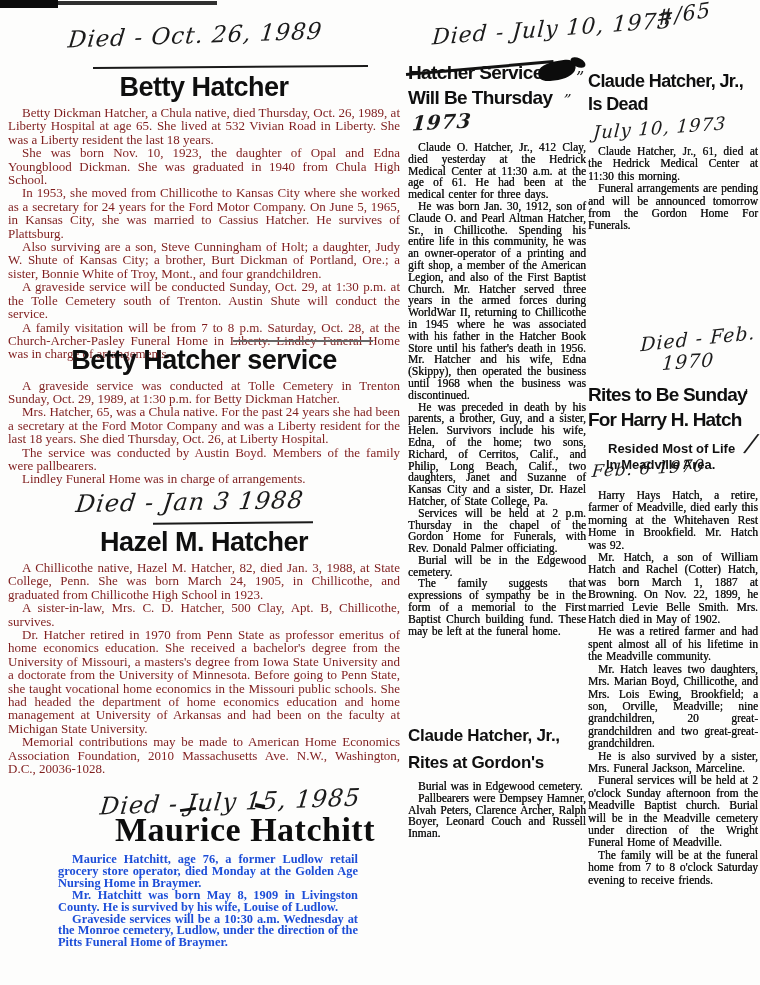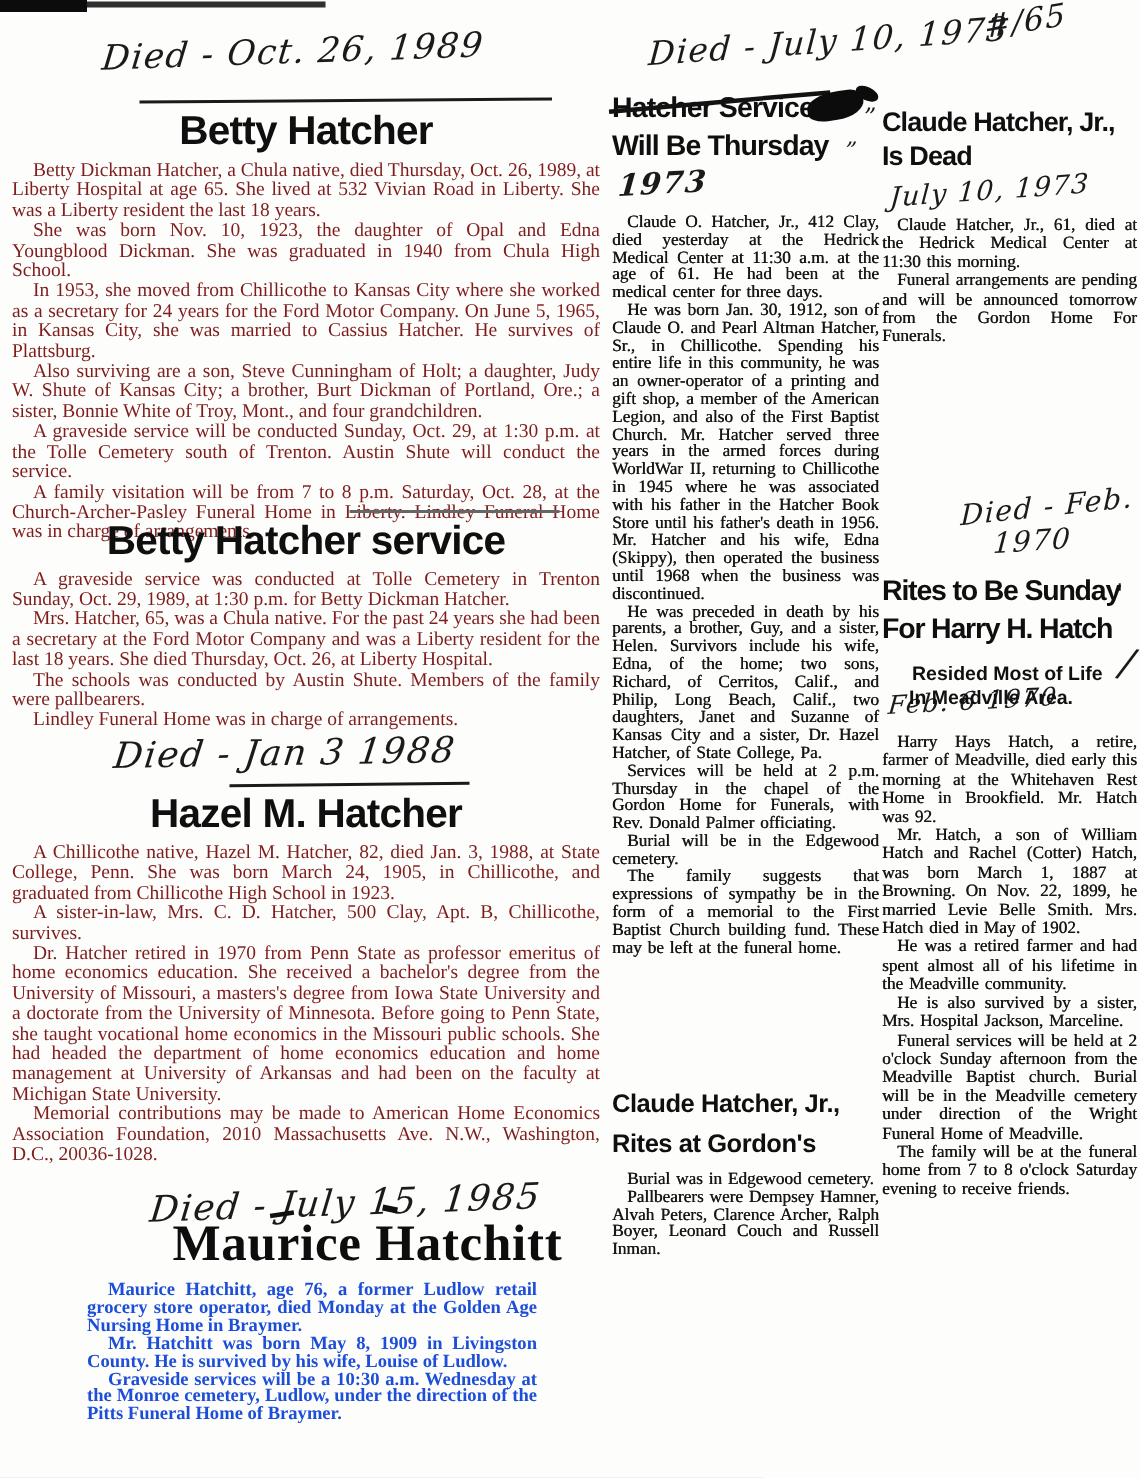--- a/index.html
+++ b/index.html
@@ -61,21 +61,21 @@
       <p class="para">A family visitation will be from 7 to 8 p.m. Saturday, Oct. 28, at the Church-Archer-Pasley Funeral Home in Liberty. Lindley Funeral Home was in charge of arrangements.</p>
     </div>
   </section>
 
   <section class="abs" style="left:8px;top:340px;width:392px;">
     <div class="rule-faint" style="width:140px;margin:0 0 3px 225px;"></div>
     <h2 class="h-sans-lg">Betty Hatcher service</h2>
     <div class="news-lg">
       <p class="para">A graveside service was conducted at Tolle Cemetery in Trenton Sunday, Oct. 29, 1989, at 1:30 p.m. for Betty Dickman Hatcher.</p>
       <p class="para">Mrs. Hatcher, 65, was a Chula native. For the past 24 years she had been a secretary at the Ford Motor Company and was a Liberty resident for the last 18 years. She died Thursday, Oct. 26, at Liberty Hospital.</p>
-      <p class="para">The schools was conducted by Austin Shute. Members of the family were pallbearers.</p>
+      <p class="para">The service was conducted by Austin Boyd. Members of the family were pallbearers.</p>
       <p class="para">Lindley Funeral Home was in charge of arrangements.</p>
     </div>
   </section>
 
   <section class="abs" style="left:8px;top:522px;width:392px;">
     <div class="rule" style="width:160px;margin:0 0 3px 145px;transform:rotate(-0.6deg);"></div>
     <h2 class="h-sans-lg">Hazel M. Hatcher</h2>
     <div class="news-lg">
       <p class="para">A Chillicothe native, Hazel M. Hatcher, 82, died Jan. 3, 1988, at State College, Penn. She was born March 24, 1905, in Chillicothe, and graduated from Chillicothe High School in 1923.</p>
       <p class="para">A sister-in-law, Mrs. C. D. Hatcher, 500 Clay, Apt. B, Chillicothe, survives.</p>
@@ -135,19 +135,20 @@
 
   <section class="abs" style="left:588px;top:382px;width:170px;">
     <div class="h-sans-md" style="font-size:19px;line-height:25px;letter-spacing:-0.8px;">Rites to Be Sunday</div>
     <div class="h-sans-md" style="font-size:19px;line-height:25px;letter-spacing:-0.8px;">For Harry H. Hatch</div>
     <div class="subhead" style="margin:9px 0 0 20px;">Resided Most of Life</div>
     <div class="subhead" style="margin:0 0 0 18px;">In Meadville Area.</div>
     <div class="news-sm2" style="margin-top:16px;">
       <p class="para">Harry Hays Hatch, a retire, farmer of Meadville, died early this morning at the Whitehaven Rest Home in Brookfield. Mr. Hatch was 92.</p>
       <p class="para">Mr. Hatch, a son of William Hatch and Rachel (Cotter) Hatch, was born March 1, 1887 at Browning. On Nov. 22, 1899, he married Levie Belle Smith. Mrs. Hatch died in May of 1902.</p>
       <p class="para">He was a retired farmer and had spent almost all of his lifetime in the Meadville community.</p>
-      <p class="para">He is also survived by a sister, Mrs. Hospital Jackson, Marceline.</p>
+      <p class="para">Mr. Hatch leaves two daughters, Mrs. Marian Boyd, Chillicothe, and Mrs. Lois Ewing, Brookfield; a son, Orville, Meadville; nine grandchildren, 20 great-grandchildren and two great-great-grandchildren.</p>
+      <p class="para">He is also survived by a sister, Mrs. Funeral Jackson, Marceline.</p>
       <p class="para">Funeral services will be held at 2 o'clock Sunday afternoon from the Meadville Baptist church. Burial will be in the Meadville cemetery under direction of the Wright Funeral Home of Meadville.</p>
       <p class="para">The family will be at the funeral home from 7 to 8 o'clock Saturday evening to receive friends.</p>
     </div>
   </section>
 
 </div>
 
 </body></html>

